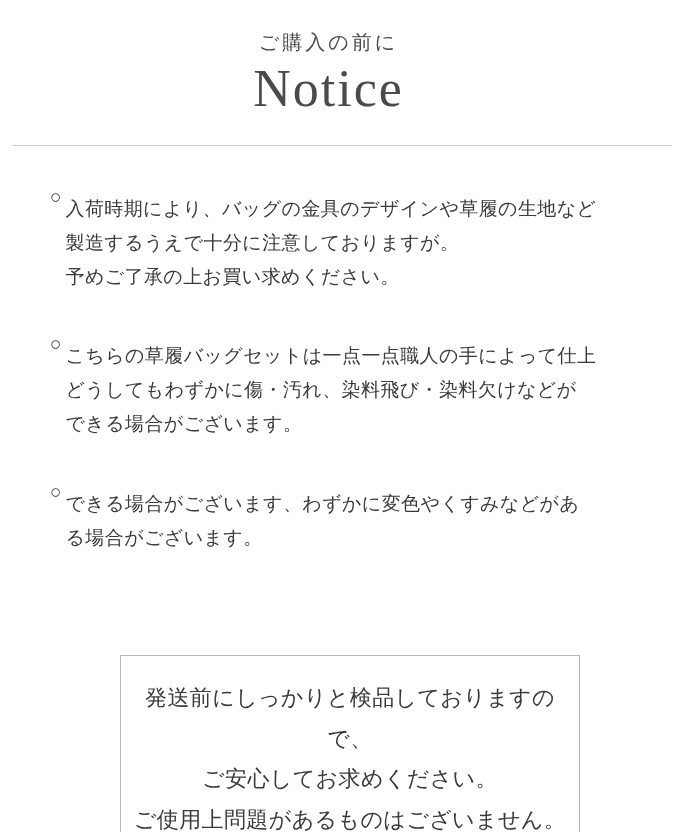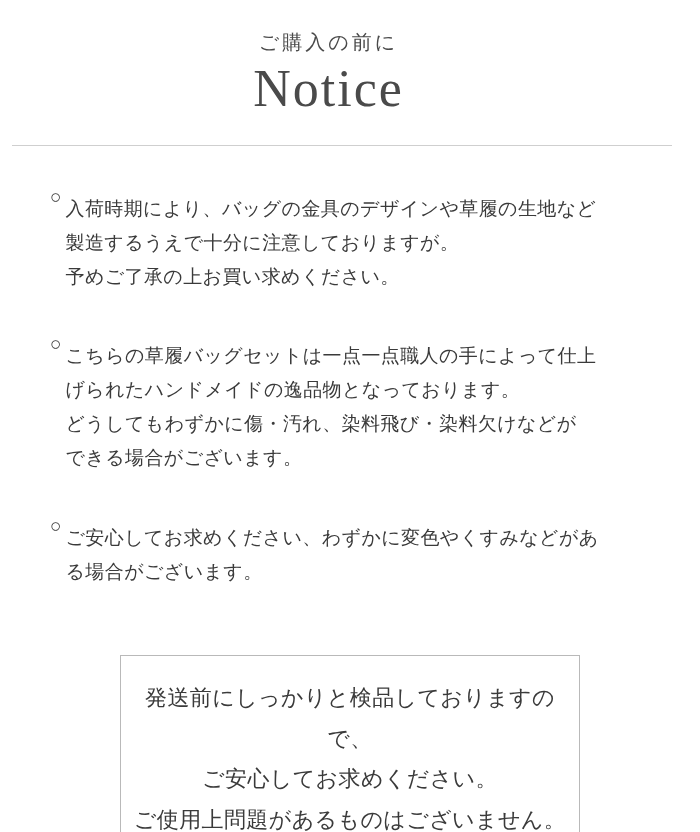--- a/index.html
+++ b/index.html
@@ -114,30 +114,29 @@
         <div class="note-line">入荷時期により、バッグの金具のデザインや草履の生地など</div>
         <div class="note-line">製造するうえで十分に注意しておりますが。</div>
         <div class="note-line">予めご了承の上お買い求めください。</div>
       </div>
     </div>
 
     <div class="note-item">
       <span class="note-marker">○</span>
       <div class="note-lines">
         <div class="note-line">こちらの草履バッグセットは一点一点職人の手によって仕上</div>
-        <div class="note-line">げられたハンドメイドの逸品物となっております。</div>
         <div class="note-line">どうしてもわずかに傷・汚れ、染料飛び・染料欠けなどが</div>
         <div class="note-line">できる場合がございます。</div>
       </div>
     </div>
 
     <div class="note-item">
       <span class="note-marker">○</span>
       <div class="note-lines">
-        <div class="note-line">ご安心してお求めください、わずかに変色やくすみなどがあ</div>
+        <div class="note-line">できる場合がございます、わずかに変色やくすみなどがあ</div>
         <div class="note-line">る場合がございます。</div>
       </div>
     </div>
 
   </div>
 
   <div class="callout">
     <div class="callout-line">発送前にしっかりと検品しておりますので、</div>
     <div class="callout-line">ご安心してお求めください。</div>
     <div class="callout-line">ご使用上問題があるものはございません。</div>

